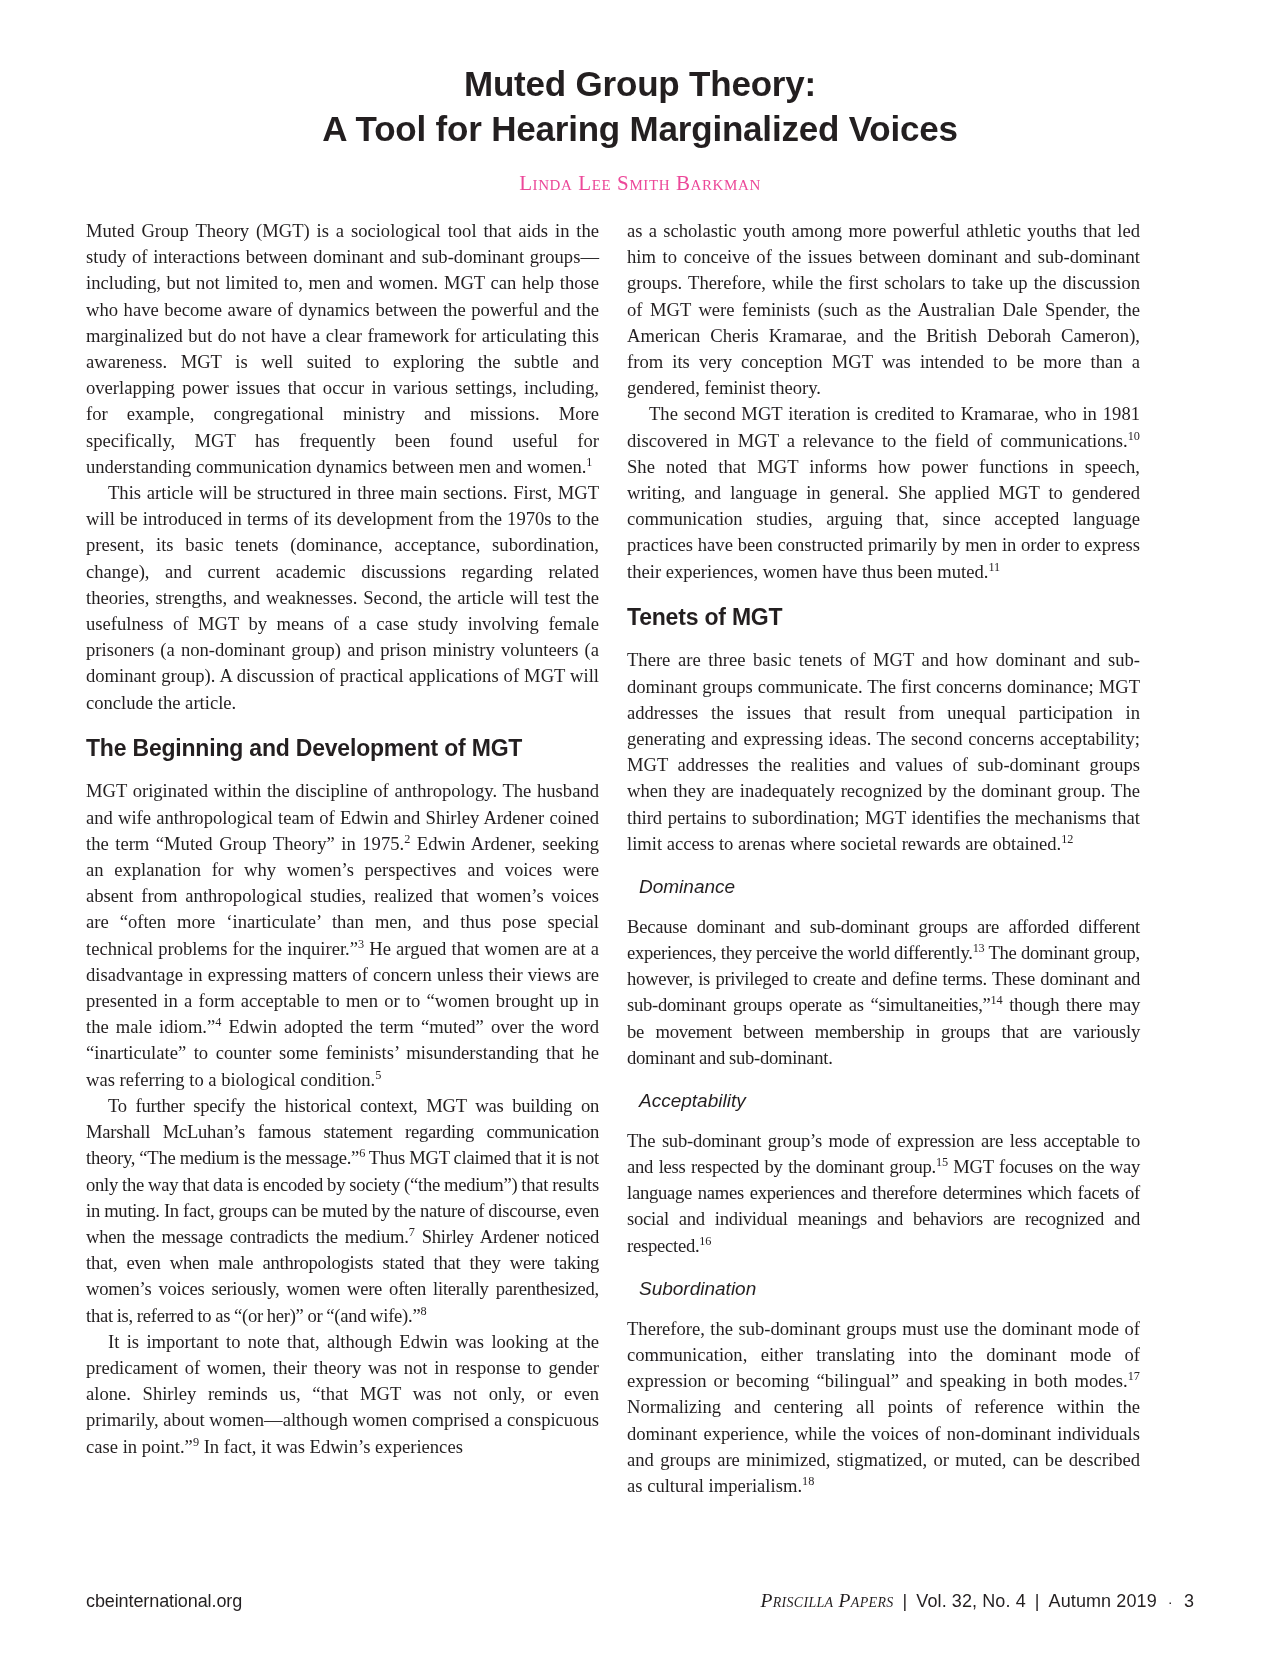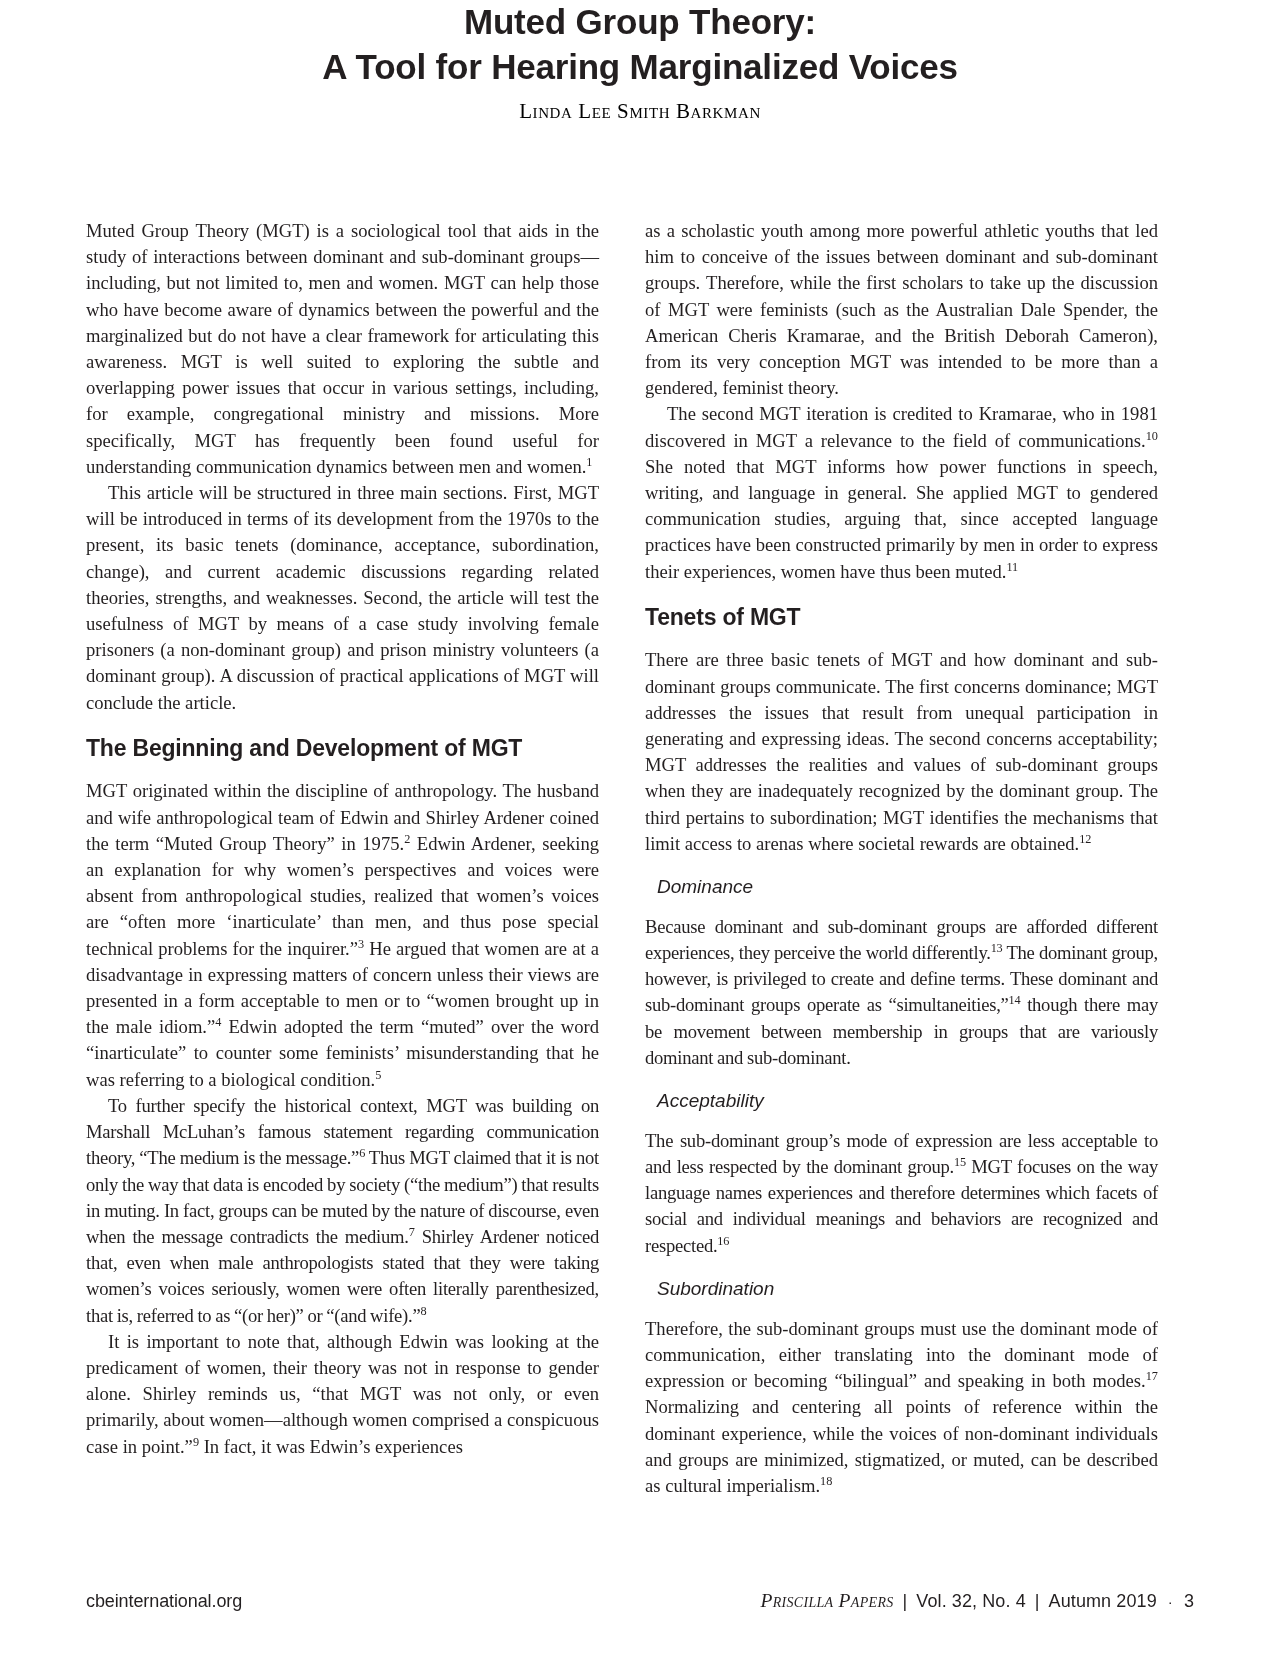--- a/index.html
+++ b/index.html
@@ -16,46 +16,46 @@
     overflow: hidden;
   }
   .page {
     width: 1280px;
     height: 1656px;
     box-sizing: border-box;
     padding: 0;
     position: relative;
   }
   .masthead {
+    padding-top: 62px;
     text-align: center;
   }
   .title-line {
     font-family: "Liberation Sans", sans-serif;
     font-weight: bold;
     font-size: 35px;
     letter-spacing: -0.2px;
     color: #231f20;
     line-height: 1.28;
   }
   .byline {
-    margin-top: 9px;
+    margin-top: 19px;
     font-family: "Liberation Serif", serif;
     font-size: 21px;
-    color: #000000;
+    color: #ec4899;
     letter-spacing: 0.6px;
     font-variant: small-caps;
   }
   .columns {
     position: absolute;
     top: 218px;
     left: 86px;
     width: 1072px;
     display: flex;
-    gap: 45px;
-    justify-content: space-between;
+    gap: 28px;
   }
   .col {
     width: 513px;
   }
   p.body {
     margin: 0;
     font-size: 18.6px;
     line-height: 26.2px;
     text-align: justify;
     text-justify: inter-word;

